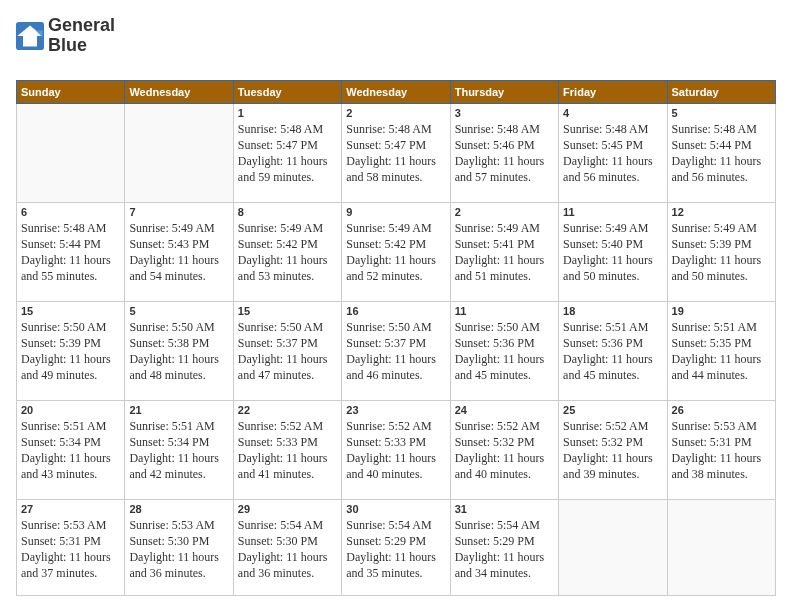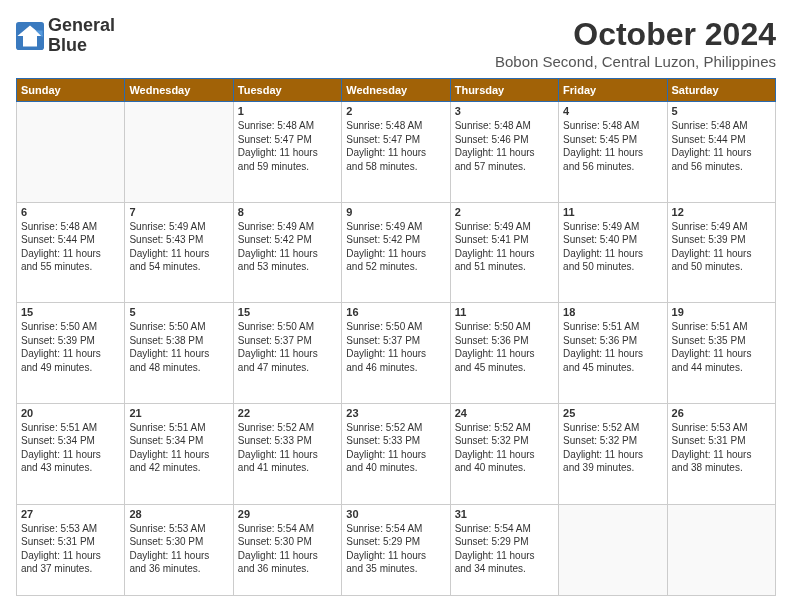--- a/index.html
+++ b/index.html
@@ -14,21 +14,21 @@
       width: 792px;
       height: 612px;
       padding: 16px;
       display: flex;
       flex-direction: column;
     }
     .header {
       display: flex;
       justify-content: space-between;
       align-items: flex-start;
-      margin-bottom: 8px;
+      margin-bottom: 24px;
     }
     .logo {
       display: flex;
       align-items: center;
     }
     .logo-text {
       font-size: 18px;
       font-weight: bold;
       color: #333;
       line-height: 1.1;
@@ -77,23 +77,24 @@
     .calendar td.empty {
       background: #f9f9f9;
     }
     .day-number {
       font-size: 11px;
       font-weight: bold;
       margin-bottom: 2px;
       display: block;
     }
     .day-info {
-      font-size: 10px;
+      font-size: 12px;
       line-height: 1.35;
       color: #333;
+      font-family: Liberation Serif, serif;
     }
     .calendar tr:last-child td {
       height: 80px;
     }
   </style>
 </head>
 <body>
 
 <div class="page">
   <div class="header">
@@ -101,24 +102,20 @@
       <svg class="logo-icon" viewBox="0 0 40 40">
         <rect x="0" y="0" width="40" height="40" rx="4" fill="#3a7abf"></rect>
         <polygon points="20,5 38,20 30,20 30,35 10,35 10,20 2,20" fill="white"></polygon>
         <polygon points="28,12 38,12 38,22" fill="#5599dd"></polygon>
       </svg>
       <div class="logo-text">
         <div>General</div>
         <div>Blue</div>
       </div>
     </div>
-    <div class="header-right">
-      <div class="month-title">October 2024</div>
-      <div class="location-title">Bobon Second, Central Luzon, Philippines</div>
-    </div>
   </div>
 
   <table class="calendar">
     <thead>
       <tr>
       <th>Sunday</th>
           <th>Wednesday</th>
           <th>Tuesday</th>
           <th>Wednesday</th>
           <th>Thursday</th>

